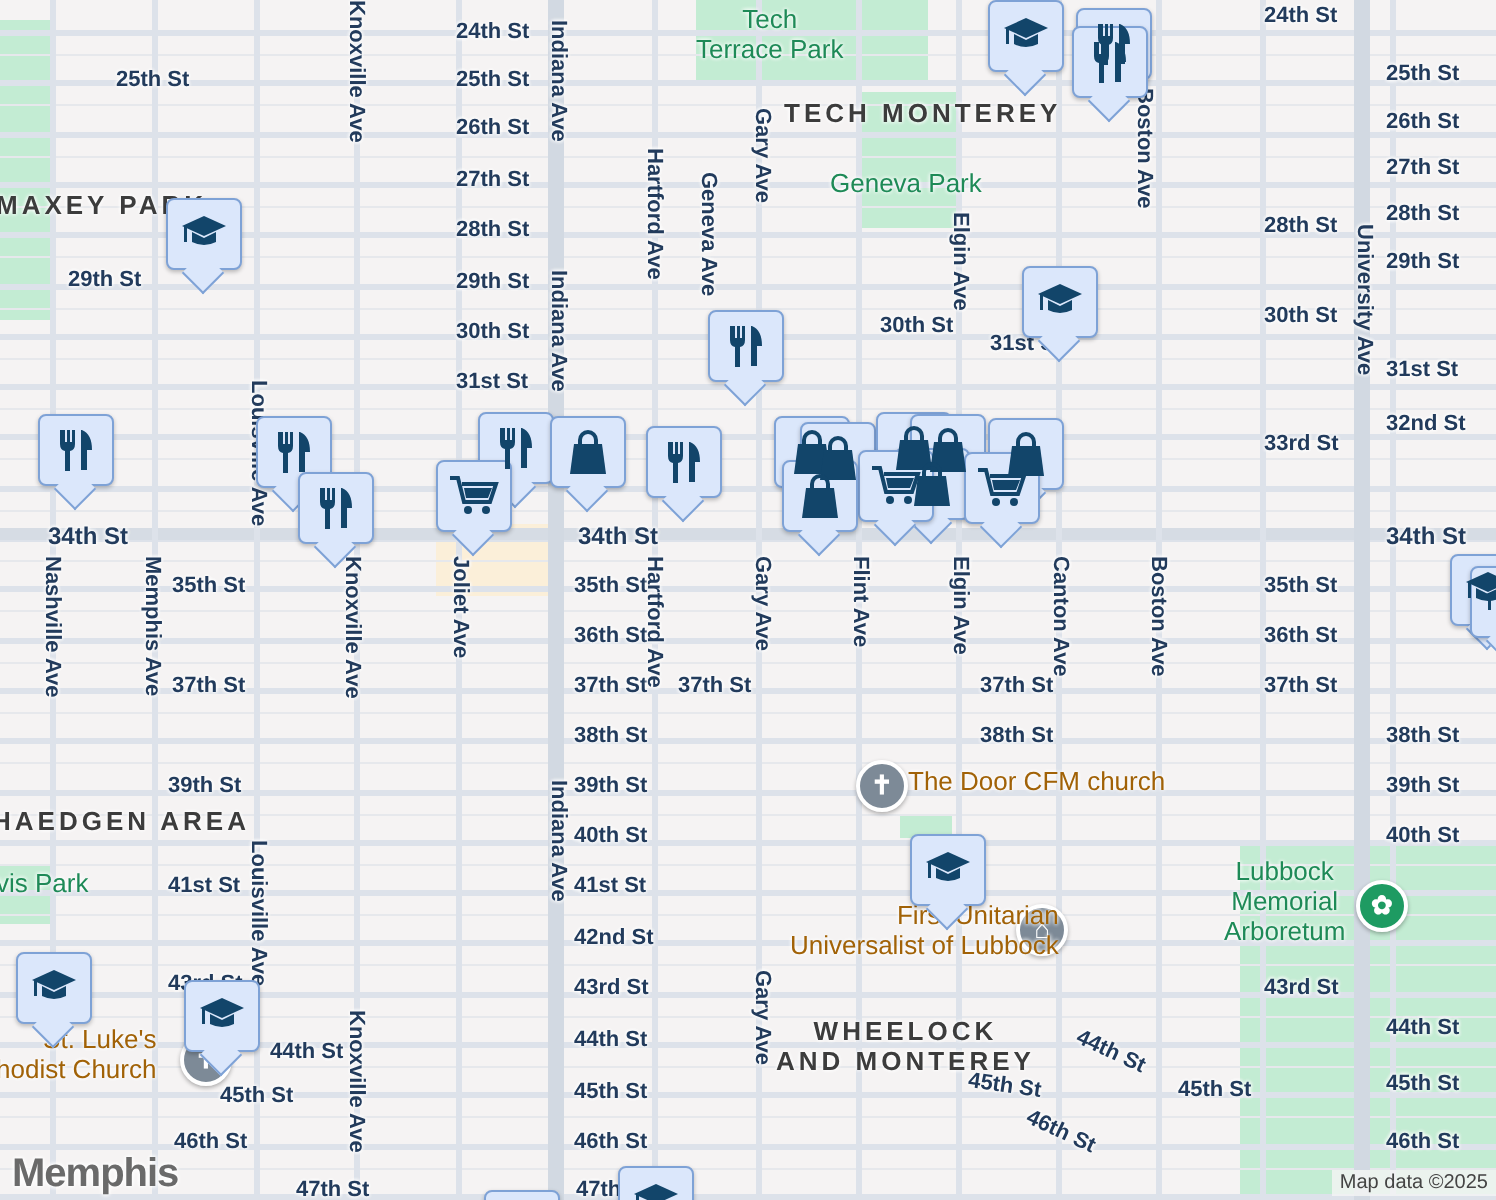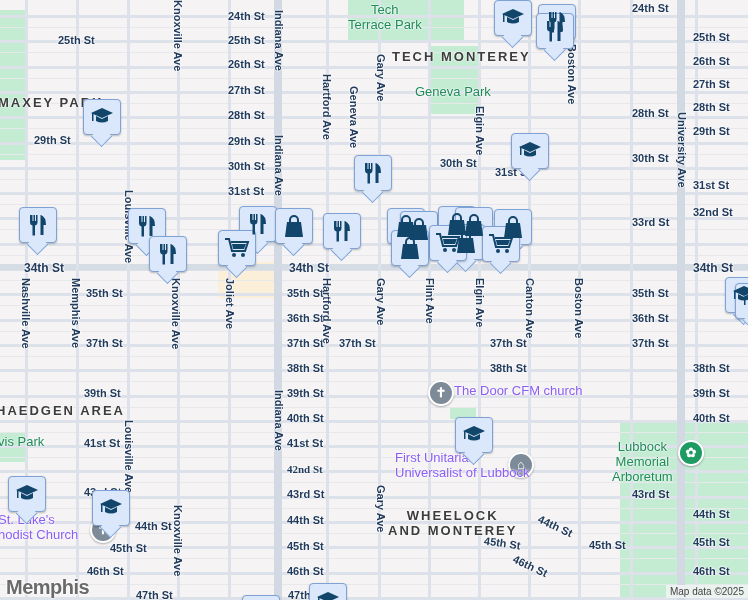--- a/index.html
+++ b/index.html
@@ -10,21 +10,21 @@
   .road-major-v { position:absolute; top:0; height:600px; width:8px; background:#d2d9e2; }
   .road-major-h { position:absolute; left:0; width:748px; height:6px; background:#d6dce4; }
   .alley-h { position:absolute; left:0; width:748px; height:1px; background:#e6e8ec; }
   .park { position:absolute; background:#c3ecd3; }
   .commercial { position:absolute; background:#fbefd9; }
   .lbl { position:absolute; color:#223b5c; font-size:11px; font-weight:bold; white-space:nowrap; text-shadow:0 0 2px #fff,0 0 2px #fff,0 0 2px #fff; line-height:12px; }
   .lbl.v { writing-mode:vertical-rl; }
   .lbl.big { font-size:12px; }
   .area { position:absolute; color:#3c3c3c; font-size:13px; font-weight:bold; letter-spacing:2px; white-space:nowrap; text-shadow:0 0 2px #fff,0 0 2px #fff; line-height:15px; text-align:center; }
   .park-lbl { position:absolute; color:#1e8a57; font-size:13px; white-space:nowrap; text-shadow:0 0 2px #fff,0 0 2px #fff; line-height:15px; text-align:center; }
-  .poi-lbl { position:absolute; color:#8b5cf6; font-size:13px; white-space:nowrap; text-shadow:0 0 2px #fff,0 0 2px #fff; line-height:15px; text-align:left; }
+  .poi-lbl { position:absolute; color:#a16207; font-size:13px; white-space:nowrap; text-shadow:0 0 2px #fff,0 0 2px #fff; line-height:15px; text-align:right; }
   .marker { position:absolute; width:36px; height:34px; background:#dbe7fb; border:1px solid #7ea2d6; border-radius:4px; box-shadow:0 1px 2px rgba(0,0,0,.25); cursor:pointer; }
   .marker::after { content:""; position:absolute; left:10px; bottom:-10px; width:14px; height:14px; background:#dbe7fb; border-right:1px solid #7ea2d6; border-bottom:1px solid #7ea2d6; transform:rotate(45deg); }
   .marker svg { position:absolute; left:5px; top:4px; width:26px; height:26px; z-index:2; }
   .pin { position:absolute; width:22px; height:22px; border-radius:50%; border:2px solid #fff; box-shadow:0 1px 2px rgba(0,0,0,.3); }
   .pin span { position:absolute; inset:0; color:#fff; font-size:13px; font-weight:bold; text-align:center; line-height:22px; }
   .google { position:absolute; left:6px; top:576px; font-size:20px; font-weight:bold; color:#6a6a6a; text-shadow:0 0 2px #fff,0 0 2px #fff,0 0 3px #fff; letter-spacing:-0.5px; }
   .attrib { position:absolute; right:0; top:585px; font-size:10px; color:#444; background:rgba(245,245,245,.8); padding:1px 4px; }
 </style>
 </head>
 <body>
@@ -142,35 +142,35 @@
       <div class="lbl" style="left: 287px; top: 362px;">38th St</div>
       <div class="lbl" style="left: 490px; top: 362px;">38th St</div>
       <div class="lbl" style="left: 693px; top: 362px;">38th St</div>
       <div class="lbl" style="left: 84px; top: 387px;">39th St</div>
       <div class="lbl" style="left: 287px; top: 387px;">39th St</div>
       <div class="lbl" style="left: 693px; top: 387px;">39th St</div>
       <div class="lbl" style="left: 287px; top: 412px;">40th St</div>
       <div class="lbl" style="left: 693px; top: 412px;">40th St</div>
       <div class="lbl" style="left: 84px; top: 437px;">41st St</div>
       <div class="lbl" style="left: 287px; top: 437px;">41st St</div>
-      <div class="lbl" style="left: 287px; top: 463px; font-family: Liberation Serif, serif;">42nd St</div>
+      <div class="lbl" style="left: 287px; top: 463px;">42nd St</div>
       <div class="lbl" style="left: 84px; top: 486px;">43rd St</div>
       <div class="lbl" style="left: 287px; top: 488px;">43rd St</div>
       <div class="lbl" style="left: 632px; top: 488px;">43rd St</div>
       <div class="lbl" style="left: 135px; top: 520px;">44th St</div>
       <div class="lbl" style="left: 287px; top: 514px;">44th St</div>
       <div class="lbl" style="left: 693px; top: 508px;">44th St</div>
       <div class="lbl" style="left: 110px; top: 542px;">45th St</div>
       <div class="lbl" style="left: 287px; top: 540px;">45th St</div>
       <div class="lbl" style="left: 589px; top: 539px;">45th St</div>
       <div class="lbl" style="left: 693px; top: 536px;">45th St</div>
       <div class="lbl" style="left: 87px; top: 565px;">46th St</div>
       <div class="lbl" style="left: 287px; top: 565px;">46th St</div>
       <div class="lbl" style="left: 693px; top: 565px;">46th St</div>
-      <div class="lbl" style="left: 136px; top: 589px;">47th St</div>
+      <div class="lbl" style="left: 148px; top: 589px;">47th St</div>
       <div class="lbl" style="left: 288px; top: 589px;">47th</div>
       <div class="lbl" style="left: 537px; top: 520px; transform: rotate(25deg);">44th St</div>
       <div class="lbl" style="left: 484px; top: 537px; transform: rotate(8deg);">45th St</div>
       <div class="lbl" style="left: 512px; top: 560px; transform: rotate(25deg);">46th St</div>
       <div class="lbl v" style="left: 172px; top: 0px;">Knoxville Ave</div>
       <div class="lbl v" style="left: 273px; top: 10px;">Indiana Ave</div>
       <div class="lbl v" style="left: 273px; top: 135px;">Indiana Ave</div>
       <div class="lbl v" style="left: 321px; top: 74px;">Hartford Ave</div>
       <div class="lbl v" style="left: 348px; top: 86px;">Geneva Ave</div>
       <div class="lbl v" style="left: 375px; top: 54px;">Gary Ave</div>
@@ -191,21 +191,21 @@
       <div class="lbl v" style="left: 273px; top: 390px;">Indiana Ave</div>
       <div class="lbl v" style="left: 123px; top: 420px;">Louisville Ave</div>
       <div class="lbl v" style="left: 172px; top: 505px;">Knoxville Ave</div>
       <div class="lbl v" style="left: 375px; top: 485px;">Gary Ave</div>
       <div class="area" style="left: 392px; top: 49px;">TECH MONTEREY</div>
       <div class="area" style="left: -2px; top: 95px;">MAXEY PARK</div>
       <div class="area" style="left: -4px; top: 403px;">HAEDGEN AREA</div>
       <div class="area" style="left: 388px; top: 508px;">WHEELOCK<br>AND MONTEREY</div>
       <div class="park-lbl" style="left: 348px; top: 2px;">Tech<br>Terrace Park</div>
       <div class="park-lbl" style="left: 415px; top: 84px;">Geneva Park</div>
-      <div class="park-lbl" style="left: 612px; top: 439px;">Lubbock<br>Memorial<br>Arboretum</div>
+      <div class="park-lbl" style="left: 612px; top: 428px;">Lubbock<br>Memorial<br>Arboretum</div>
       <div class="park-lbl" style="left: -2px; top: 434px;">vis Park</div>
       <div class="pin" style="left: 428px; top: 380px; background: rgb(125, 138, 151);">
         <span>✝</span>
       </div>
       <div class="poi-lbl" style="left: 454px; top: 383px;">The Door CFM church</div>
       <div class="pin" style="left: 508px; top: 452px; background: rgb(125, 138, 151);">
         <span>⌂</span>
       </div>
       <div class="poi-lbl" style="left: 395px; top: 450px;">First Unitarian<br>Universalist of Lubbock</div>
       <div class="pin" style="left: 90px; top: 517px; background: rgb(125, 138, 151);">

